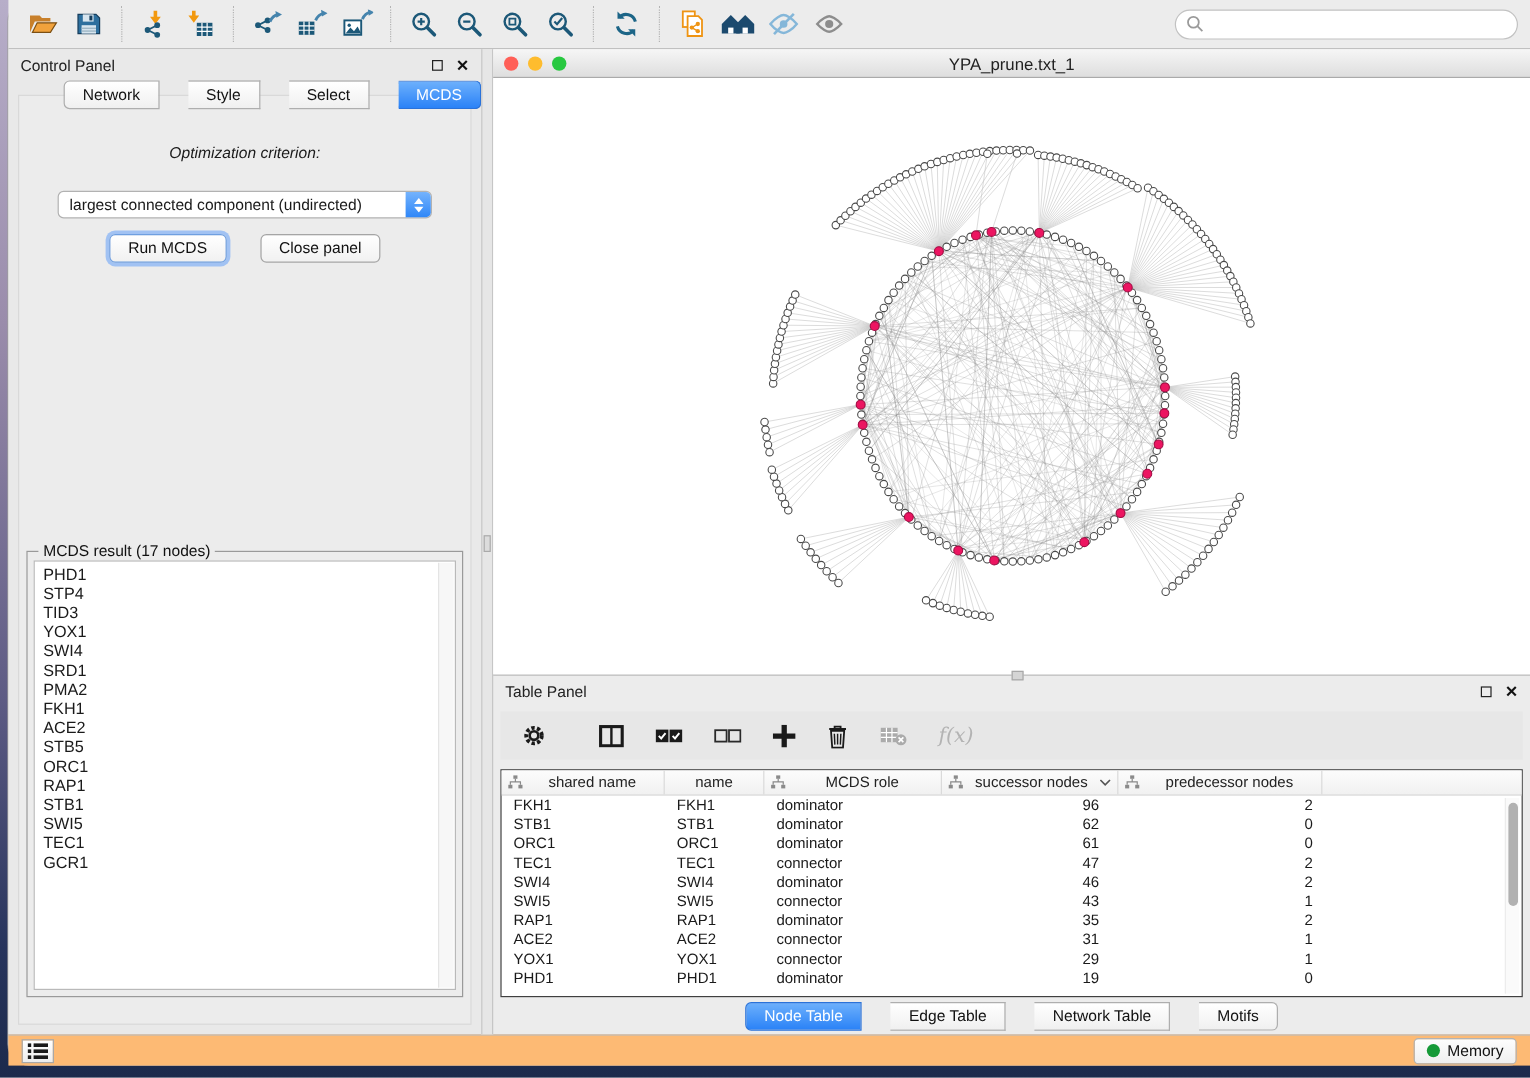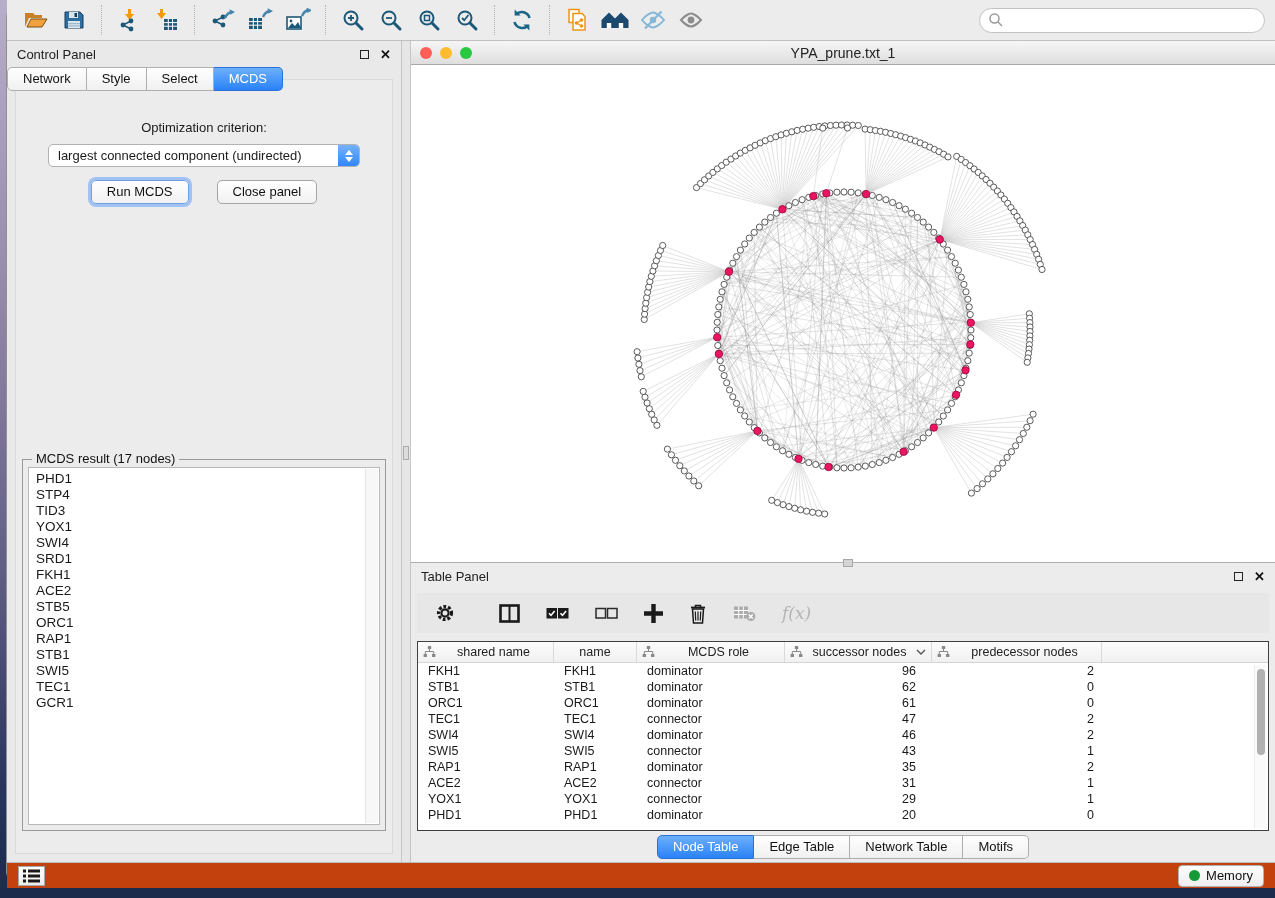--- a/index.html
+++ b/index.html
@@ -19,27 +19,27 @@
   
   .main { flex:1; display:flex; min-height:0; }
 
   
   .control-panel { width:394px; flex:none; display:flex; flex-direction:column; background:#e9e9e9; }
   .panel-head { height:26px; display:flex; align-items:center; padding:0 10px; flex:none; }
   .panel-title { font-size:13px; color:#222; }
   .panel-btns { margin-left:auto; display:flex; align-items:center; gap:11px; }
   .float-ico { width:9px; height:9px; border:1.6px solid #222; display:inline-block; }
   .close-ico { font-size:13px; font-weight:bold; color:#111; line-height:1; }
-  .seg { display:flex; justify-content:flex-start; position:relative; z-index:2; flex:none; }
+  .seg { display:flex; justify-content:flex-end; position:relative; z-index:2; flex:none;gap:24px; }
   .seg-tab { padding:3px 15px 4px; font-size:13px; background:linear-gradient(#ffffff,#f0f0f0); border:1px solid #aeaeae; border-left:none; color:#111; cursor:default; }
   .seg-tab:first-child { border-left:1px solid #aeaeae; border-radius:5px 0 0 5px; }
   .seg-tab:last-child { border-radius:0 5px 5px 0; }
   .seg-tab.active { background:linear-gradient(#6db0fc,#2a82f7); border-color:#2a72d9; color:#fff; }
   .cp-body { flex:1; margin:-12px 8px 8px; padding-top:26px; background:#ececec; border:1px solid #d9d9d9; display:flex; flex-direction:column; align-items:center; min-height:0; }
-  .opt-label { font-size:13px; margin:14px 0 9px; }
+  .opt-label { font-size:13px; margin:14px 0 24px;font-style:italic; }
   .dropdown { width:312px; height:23px; border:1px solid #b2b2b2; border-radius:5px; background:#fff; display:flex; align-items:center; padding-left:9px; position:relative; font-size:13px; }
   .dd-stepper { position:absolute; right:0; top:0; bottom:0; width:21px; border-radius:0 4px 4px 0; background:linear-gradient(#74b3fd,#2f87f8); display:flex; flex-direction:column; align-items:center; justify-content:center; gap:2px; }
   .btn-row { margin-top:13px; display:flex; gap:28px; }
   .btn { padding:3px 15px 4px; font-size:13px; background:linear-gradient(#ffffff,#f1f1f1); border:1px solid #a5a5a5; border-radius:5px; color:#111; }
   .btn.focused { box-shadow:0 0 0 3px rgba(100,160,250,0.55); border-color:#6f9fe0; }
   .spacer { flex:1; }
   .group { align-self:stretch; margin:0 6px 22px; height:372px; border:1px solid #999; position:relative; flex:none; }
   .group-legend { position:absolute; top:-9px; left:9px; background:#ececec; padding:0 4px; font-size:13px; color:#111; }
   .mcds-list { position:absolute; left:5px; right:5px; top:7px; bottom:5px; background:#fff; border:1px solid #b9b9b9; padding:3px 0 0 7px; font-size:13.5px; line-height:16px; overflow:hidden; }
   .list-sb { position:absolute; top:1px; right:1px; bottom:1px; width:13px; background:#f7f7f7; border-left:1px solid #e4e4e4; }
@@ -75,21 +75,21 @@
   .td { flex:none; white-space:nowrap; overflow:hidden; }
   .c1 { width:136px; } .c2 { width:83px; } .c3 { width:148px; } .c4 { width:147px; } .c5 { width:170px; }
   .td.c1,.td.c2,.td.c3 { padding-left:10px; text-align:left; }
   .td.c4 { text-align:right; padding-right:16px; }
   .td.c5 { text-align:right; padding-right:8px; }
   .tbl-sb { position:absolute; top:23px; right:2px; bottom:2px; width:12px; background:#fafafa; border-left:1px solid #ececec; }
   .tbl-thumb { position:absolute; top:4px; left:2px; width:8px; height:86px; background:#b1b1b1; border-radius:4px; }
   .tp-tabs { height:31px; flex:none; display:flex; justify-content:center; align-items:center; }
 
   
-  .status-bar { height:26px; flex:none; background:#c2410c; border-top:1px solid #bcbcbc; display:flex; align-items:center; padding:0 11px; }
+  .status-bar { height:26px; flex:none; background:#fdba74; border-top:1px solid #bcbcbc; display:flex; align-items:center; padding:0 11px; }
   .list-btn { width:27px; height:20px; border:1px solid #a8a8a8; background:linear-gradient(#fff,#ececec); display:flex; align-items:center; justify-content:center; }
   .memory-btn { margin-left:auto; height:22px; border:1px solid #b2b2b2; border-radius:4px; background:linear-gradient(#fdfdfd,#efefef); display:flex; align-items:center; gap:6px; padding:0 10px; font-size:13px; color:#111; }
   .green-dot { width:11px; height:11px; border-radius:50%; background:#169a38; }
 </style>
 </head>
 <body>
 
 <div class="desktop">
 <div class="app">
 
@@ -296,20 +296,21 @@
         <div class="group">
           <span class="group-legend">MCDS result (17 nodes)</span>
           <div class="mcds-list" id="mcds-list">
             <span class="list-sb"></span>
           <div class="mcds-item">PHD1</div>
                 <div class="mcds-item">STP4</div>
                 <div class="mcds-item">TID3</div>
                 <div class="mcds-item">YOX1</div>
                 <div class="mcds-item">SWI4</div>
                 <div class="mcds-item">SRD1</div>
+                <div class="mcds-item">PMA2</div>
                 <div class="mcds-item">FKH1</div>
                 <div class="mcds-item">ACE2</div>
                 <div class="mcds-item">STB5</div>
                 <div class="mcds-item">ORC1</div>
                 <div class="mcds-item">RAP1</div>
                 <div class="mcds-item">STB1</div>
                 <div class="mcds-item">SWI5</div>
                 <div class="mcds-item">TEC1</div>
                 <div class="mcds-item">GCR1</div>
               </div>
@@ -1248,21 +1249,21 @@
                   <div class="td c1">YOX1</div>
                   <div class="td c2">YOX1</div>
                   <div class="td c3">connector</div>
                   <div class="td c4">29</div>
                   <div class="td c5">1</div>
                 </div>
                 <div class="tr">
                   <div class="td c1">PHD1</div>
                   <div class="td c2">PHD1</div>
                   <div class="td c3">dominator</div>
-                  <div class="td c4">20</div>
+                  <div class="td c4">19</div>
                   <div class="td c5">0</div>
                 </div>
               </div>
           <div class="tbl-sb">
                 <span class="tbl-thumb"></span>
               </div>
         </div>
         <div class="tp-tabs">
           <div class="seg" id="table-tabs">
                 <div class="seg-tab active">Node Table</div>

